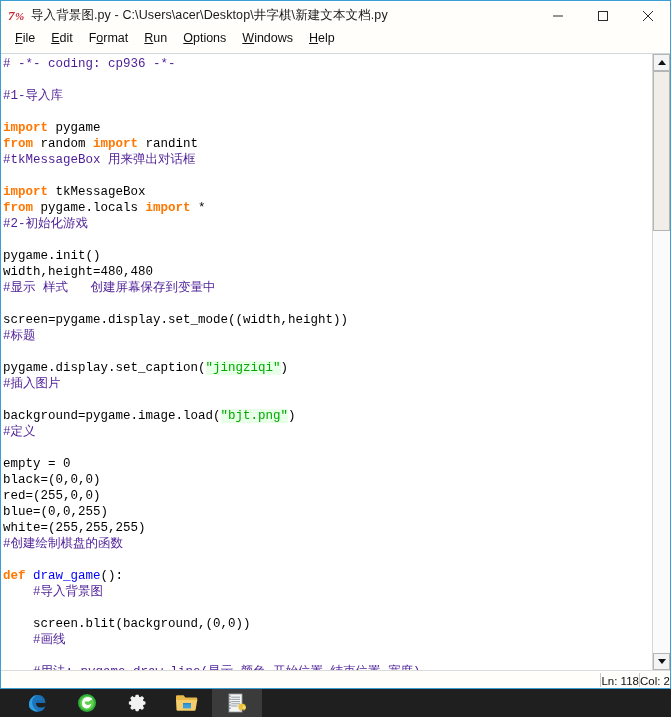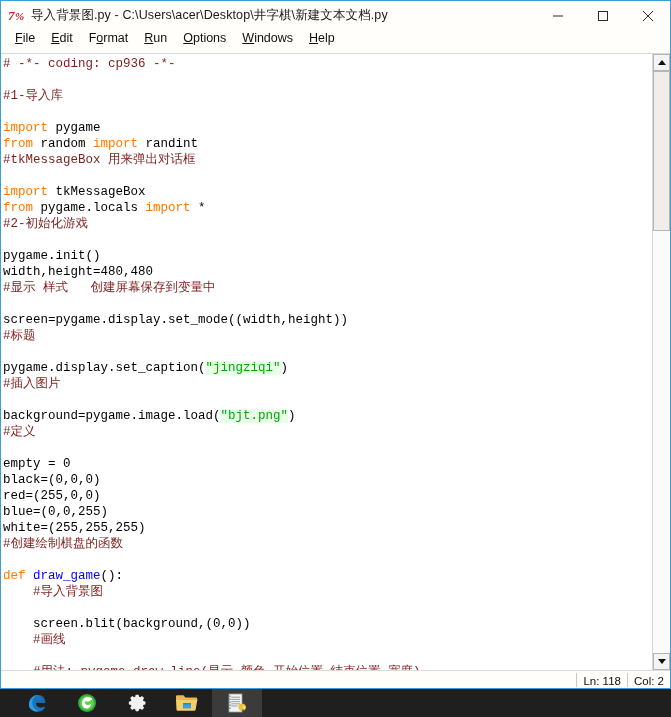--- a/index.html
+++ b/index.html
@@ -105,22 +105,22 @@
     font-family: "Liberation Mono", "DejaVu Sans Mono", monospace;
     font-size: 12.5px;
     line-height: 16px;
     white-space: pre;
     color: #000000;
     margin: 0;
     padding: 0;
     letter-spacing: 0px;
   }
   .ln { height: 16px; white-space: pre; }
-  .cmt   { color: #7f1d1d; margin-top: 16px; }
-  .kw    { color: #ff7700; }
+  .cmt   { color: #4c1d95; margin-top: 16px; }
+  .kw    { color: #ff7700; font-weight: bold; }
   .str   { color: #00aa00; background: #e8ffe8; }
   .dfn   { color: #0000ff; margin-top: 43px; }
 
   
   #vscroll {
     flex: 0 0 18px;
     width: 18px;
     background: #fdfdfd;
     border-left: 1px solid #d6d6d6;
     box-sizing: border-box;
@@ -166,21 +166,21 @@
     background: #fffefb;
     display: flex;
     justify-content: flex-end;
     align-items: center;
     border-top: 1px solid #dadada;
     box-sizing: border-box;
     font-size: 11.5px;
     color: #111;
   }
   .status-cell {
-    padding: 0 6px;
+    padding: 0 0;
     border-left: 1px solid #c9c9c9;
     line-height: 16px;
     height: 14px;
     white-space: nowrap;
   }
 
   
   #taskbar {
     position: absolute;
     left: 0;

